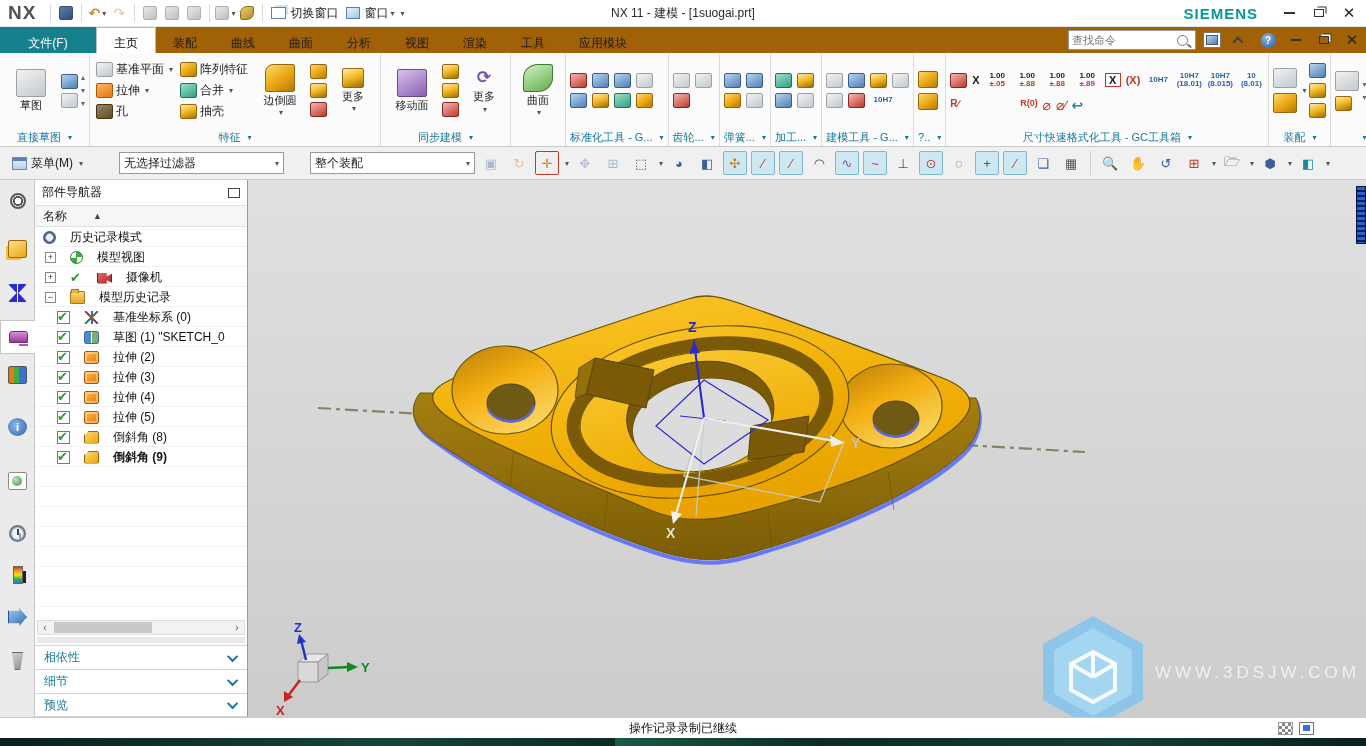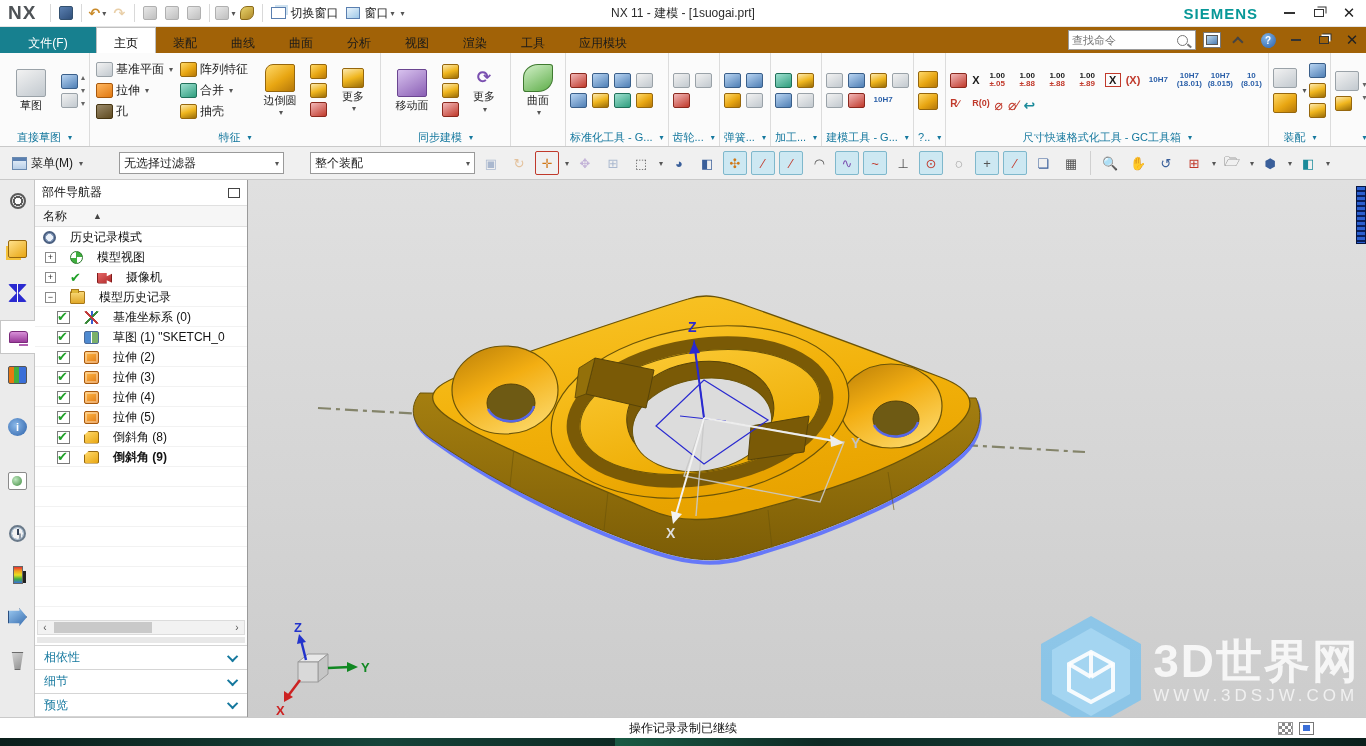--- a/index.html
+++ b/index.html
@@ -514,21 +514,21 @@
               <span>10H7</span>
               <span>(8.015)</span>
             </span>
           <span class="fit">
               <span>10</span>
               <span>(8.01)</span>
             </span>
         </div>
         <div class="icorow">
           <span class="smico redp" style="background:none;border:none;color:#c0392b;font-size:10px;font-weight:bold;">R∕</span>
-          <span class="smico redp" style="background:none;border:none;color:#c0392b;font-size:9px;font-weight:bold;">R(0)</span>
+          <span class="smico redp" style="background:none;border:none;color:#c0392b;font-size:9px;font-weight:bold;margin-left:48px;">R(0)</span>
           <span class="g-red" style="font-size:14px;">⌀</span>
           <span class="g-red" style="font-size:14px;">⌀∕</span>
           <span class="g-teal" style="font-size:14px;font-weight:bold;">↩</span>
         </div>
       </div>
     </div>
     <div class="glabel">
         <span>尺寸快速格式化工具 - GC工具箱</span>
         <span class="dda">▾</span>
       </div>
@@ -857,21 +857,20 @@
   <div id="watermark">
     <svg width="108" height="115" viewBox="0 0 108 115">
       <polygon points="54,2 104,30 104,86 54,114 4,86 4,30" fill="#85c4ea" opacity="0.9"></polygon>
       <polygon points="54,14 93,36 93,80 54,102 15,80 15,36" fill="#a8d7f2" opacity="0.85"></polygon>
       <polygon points="54,38 76,50 76,76 54,88 32,76 32,50" fill="none" stroke="#ffffff" stroke-width="4" opacity="0.9"></polygon>
       <line x1="54" y1="38" x2="54" y2="63" stroke="#ffffff" stroke-width="4" opacity="0.9"></line>
       <line x1="54" y1="63" x2="76" y2="50" stroke="#ffffff" stroke-width="4" opacity="0.9"></line>
       <line x1="54" y1="63" x2="32" y2="50" stroke="#ffffff" stroke-width="4" opacity="0.9"></line>
     </svg>
     <div id="wmtext">
-      <div class="wm1">3D世界网</div>
       <div class="wm2">WWW.3DSJW.COM</div>
     </div>
   </div>
 </div>
 
 <div id="statusbar">
   <div id="statusmsg">操作记录录制已继续</div>
   <div id="statusicons">
     <span class="flagico"></span>
     <span class="swin">

